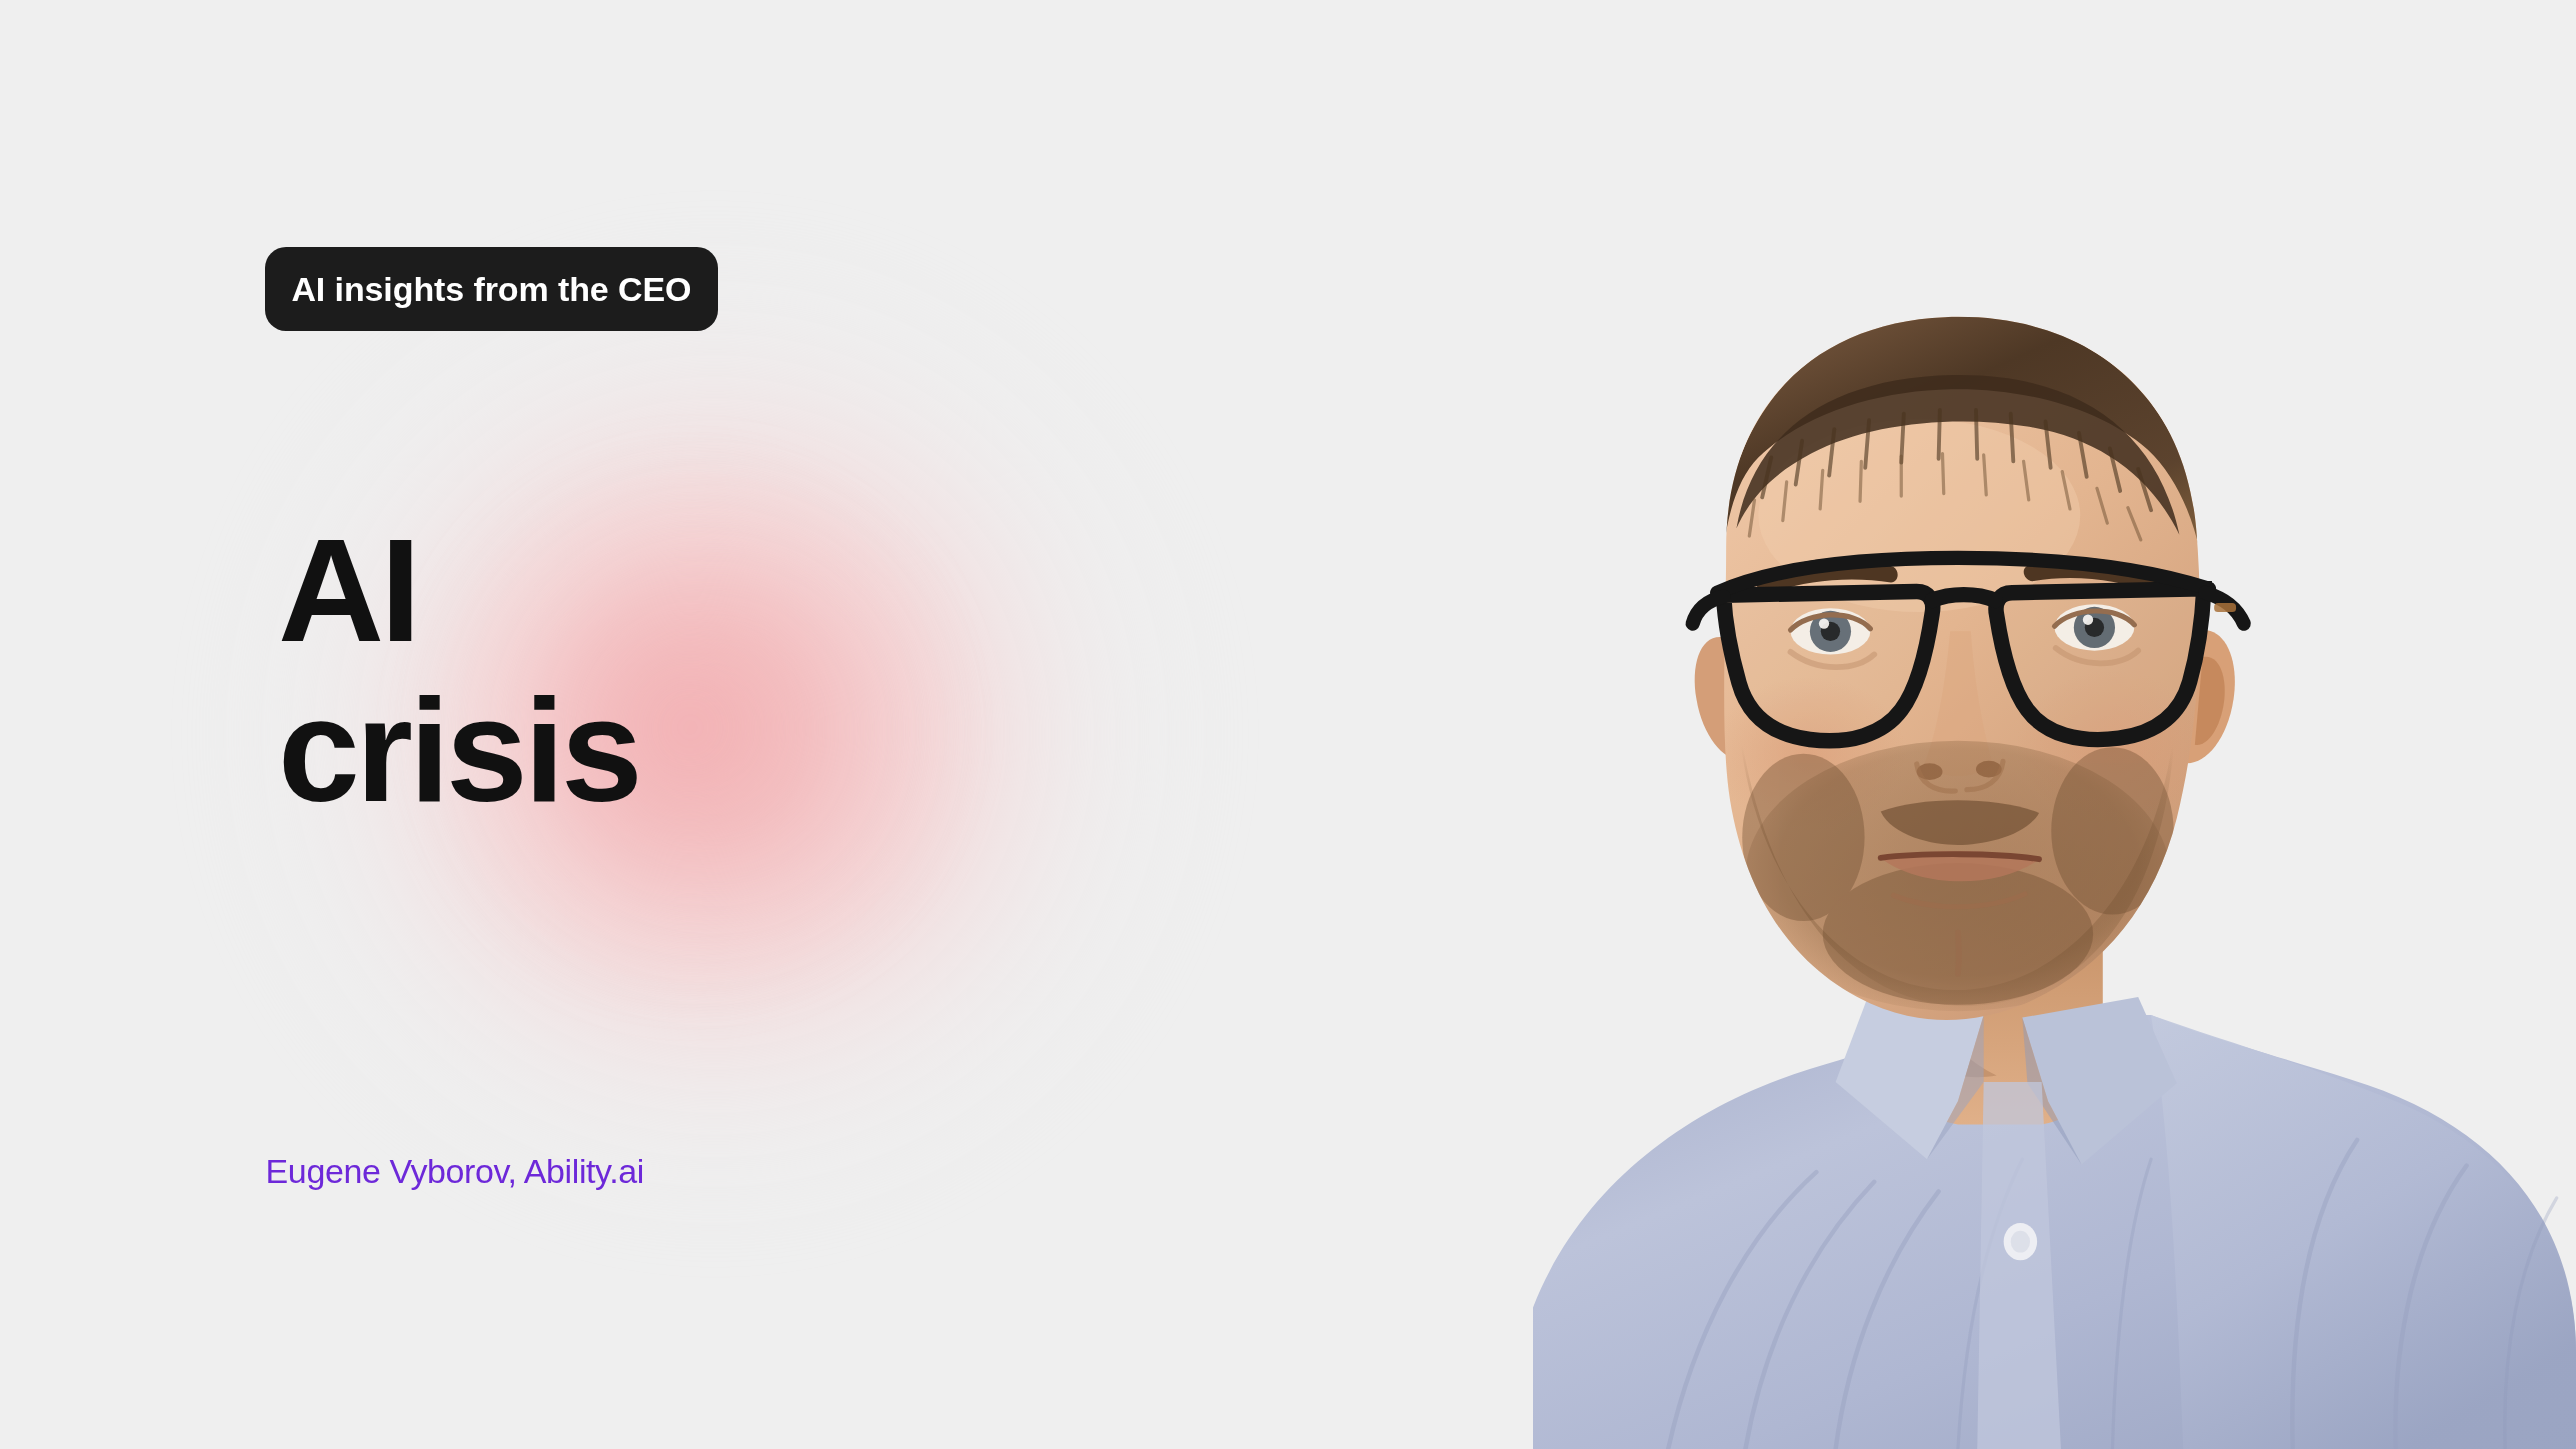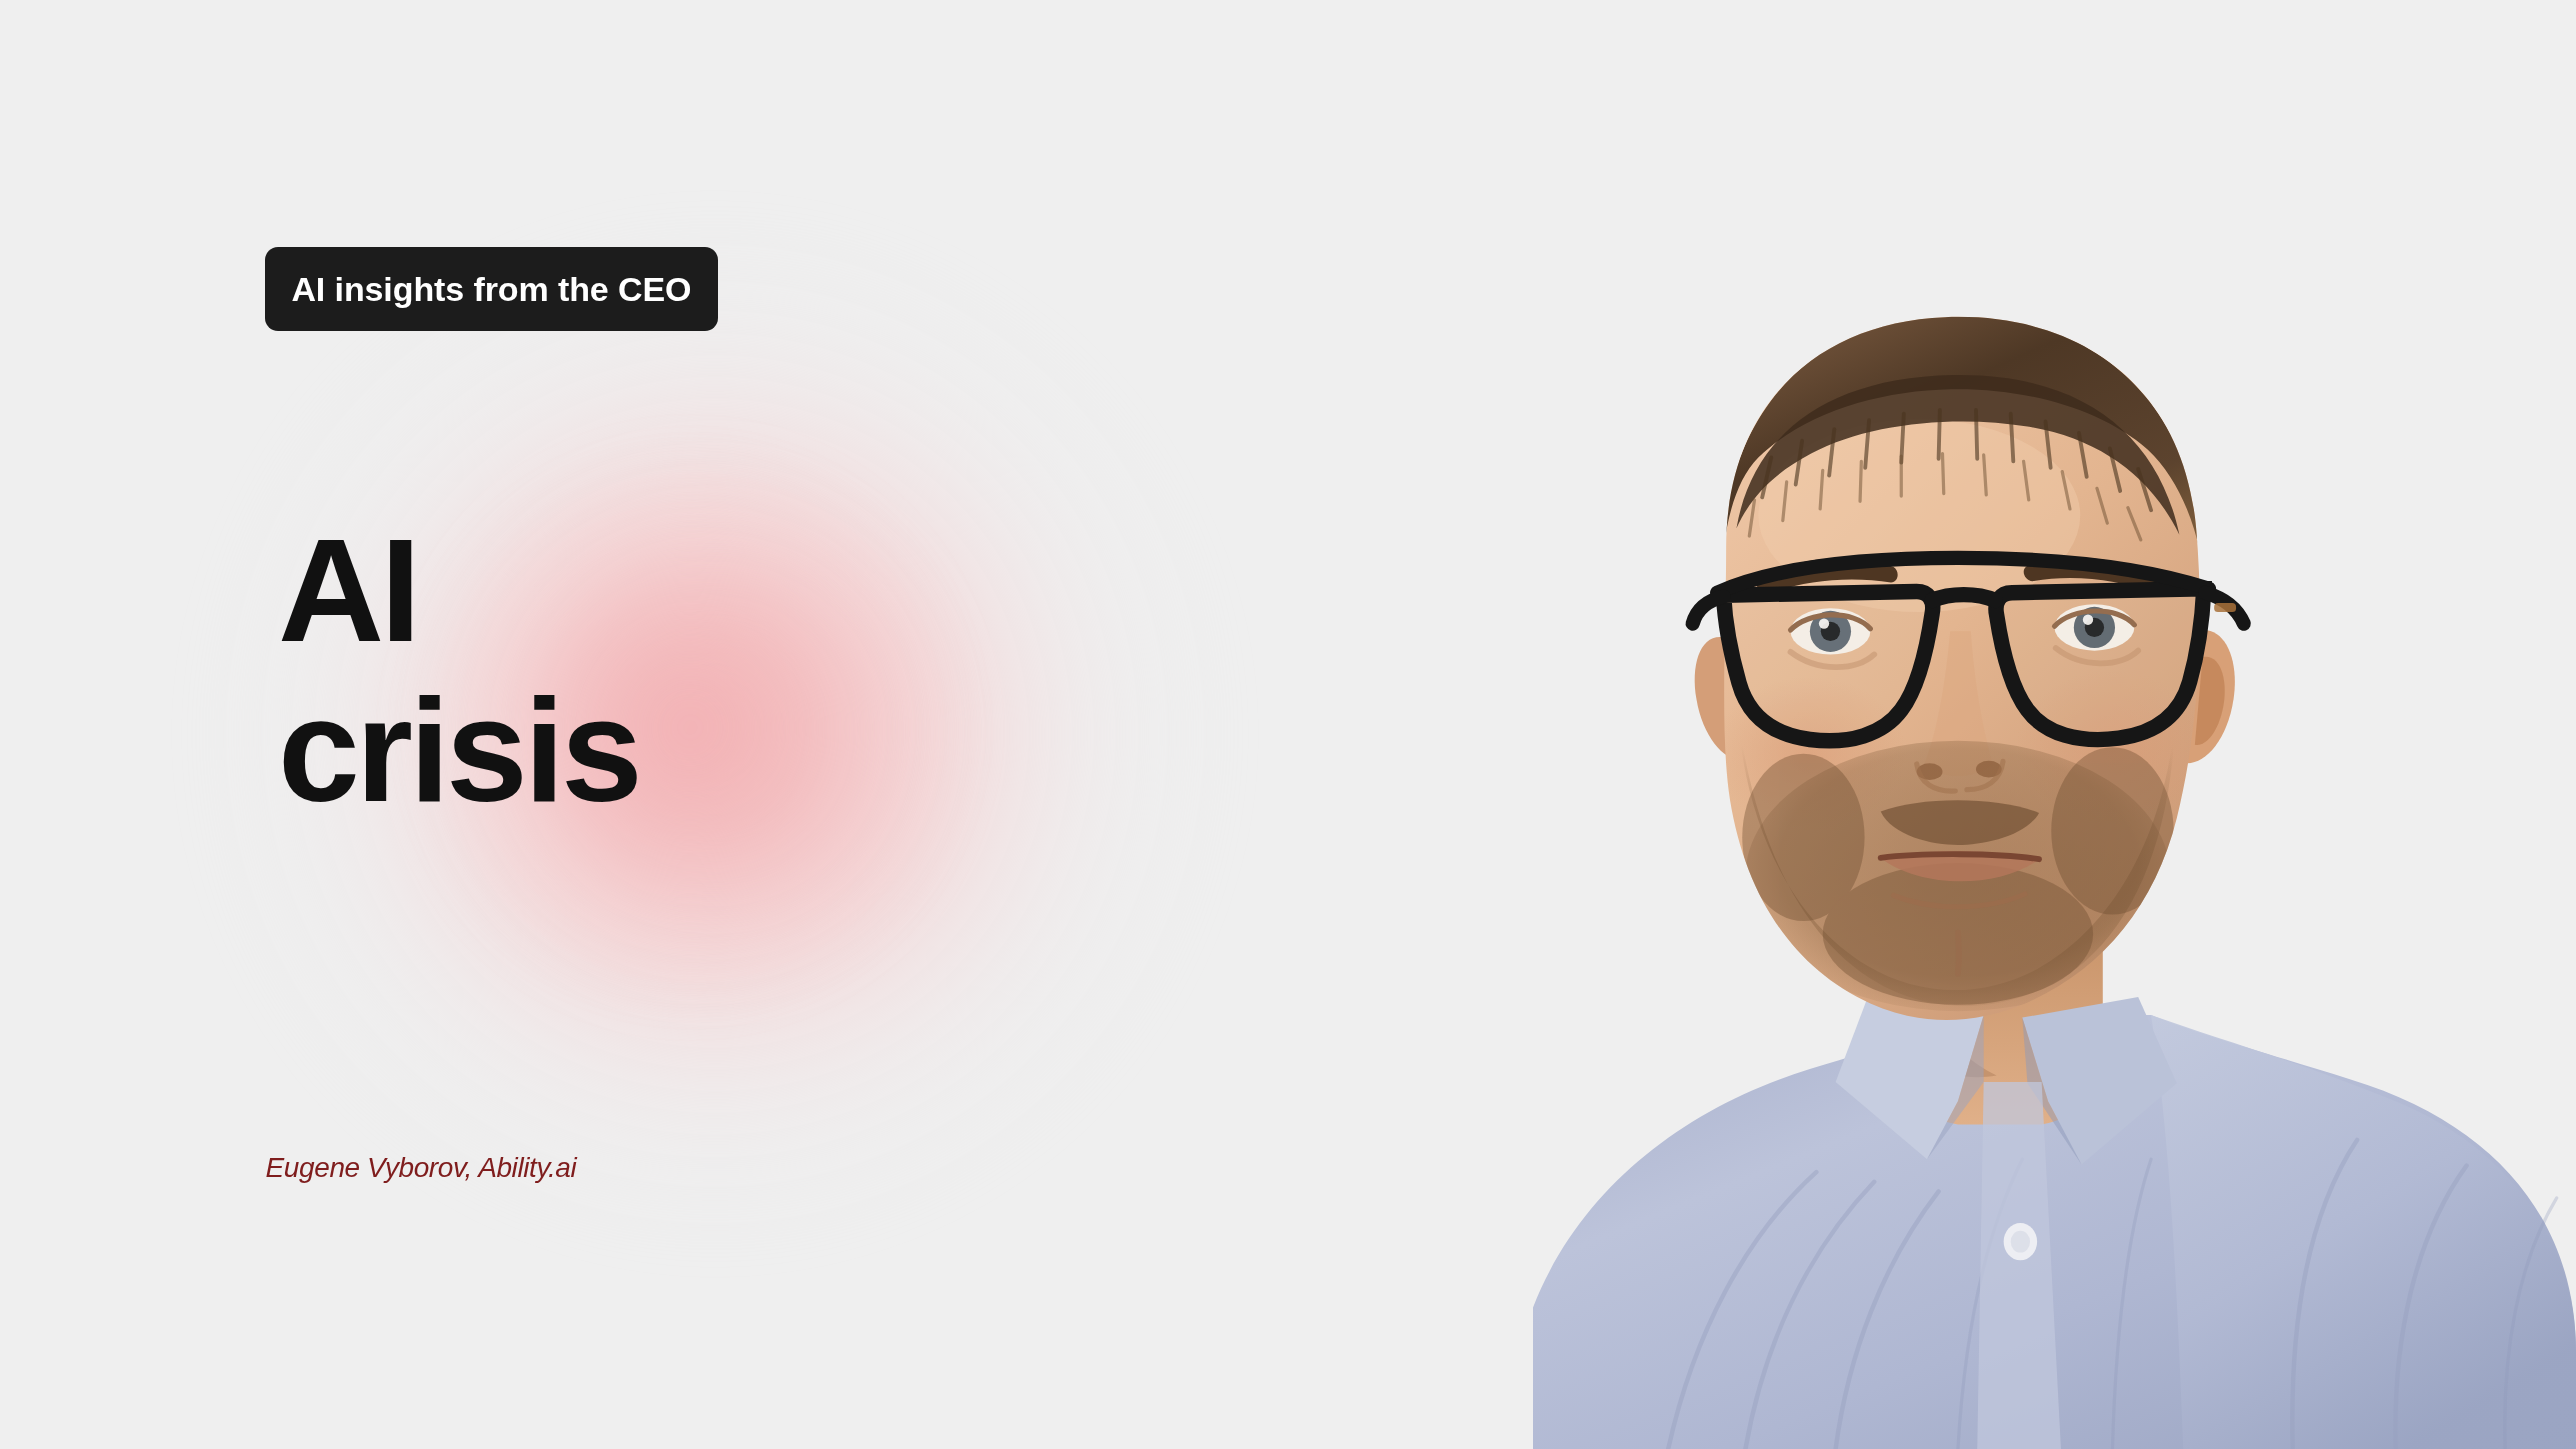--- a/index.html
+++ b/index.html
@@ -70,21 +70,21 @@
   
   .badge {
     position: absolute;
     left: 0;
     top: 247px;
     display: inline-flex;
     align-items: center;
     justify-content: center;
     height: 84px;
     padding: 0 26.4px;
-    border-radius: 13px;
+    border-radius: 21px;
     background: #1c1c1c;
     box-sizing: border-box;
   }
   .badge-label {
     color: #ffffff;
     font-size: 34px;
     font-weight: 700;
     letter-spacing: -0.1px;
     line-height: 1;
     white-space: nowrap;
@@ -104,27 +104,26 @@
     white-space: nowrap;
   }
   .headline .hl-line { display: block; }
 
   
   .subtitle {
     position: absolute;
     left: 0.6px;
     top: 1151px;
     margin: 0;
-    color: #7f1d1d;
-    font-size: 28px;
+    color: #6d28d9;
+    font-size: 34px;
     font-weight: 400;
     letter-spacing: -0.4px;
     line-height: 1.2;
     white-space: nowrap;
-    font-style: italic;
   }
 
   
   .portrait {
     position: absolute;
     right: 0;
     bottom: 0;
     width: 1043px;
     height: 1204px;
     pointer-events: none;

